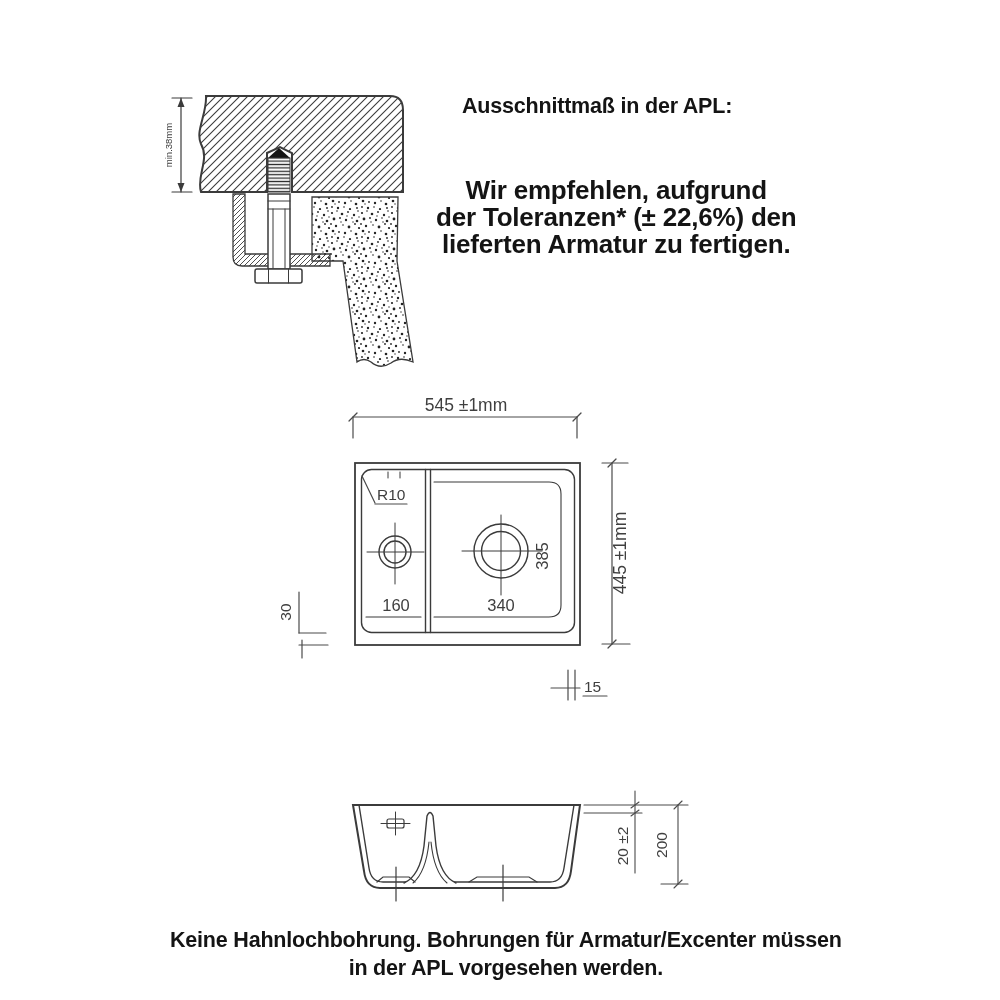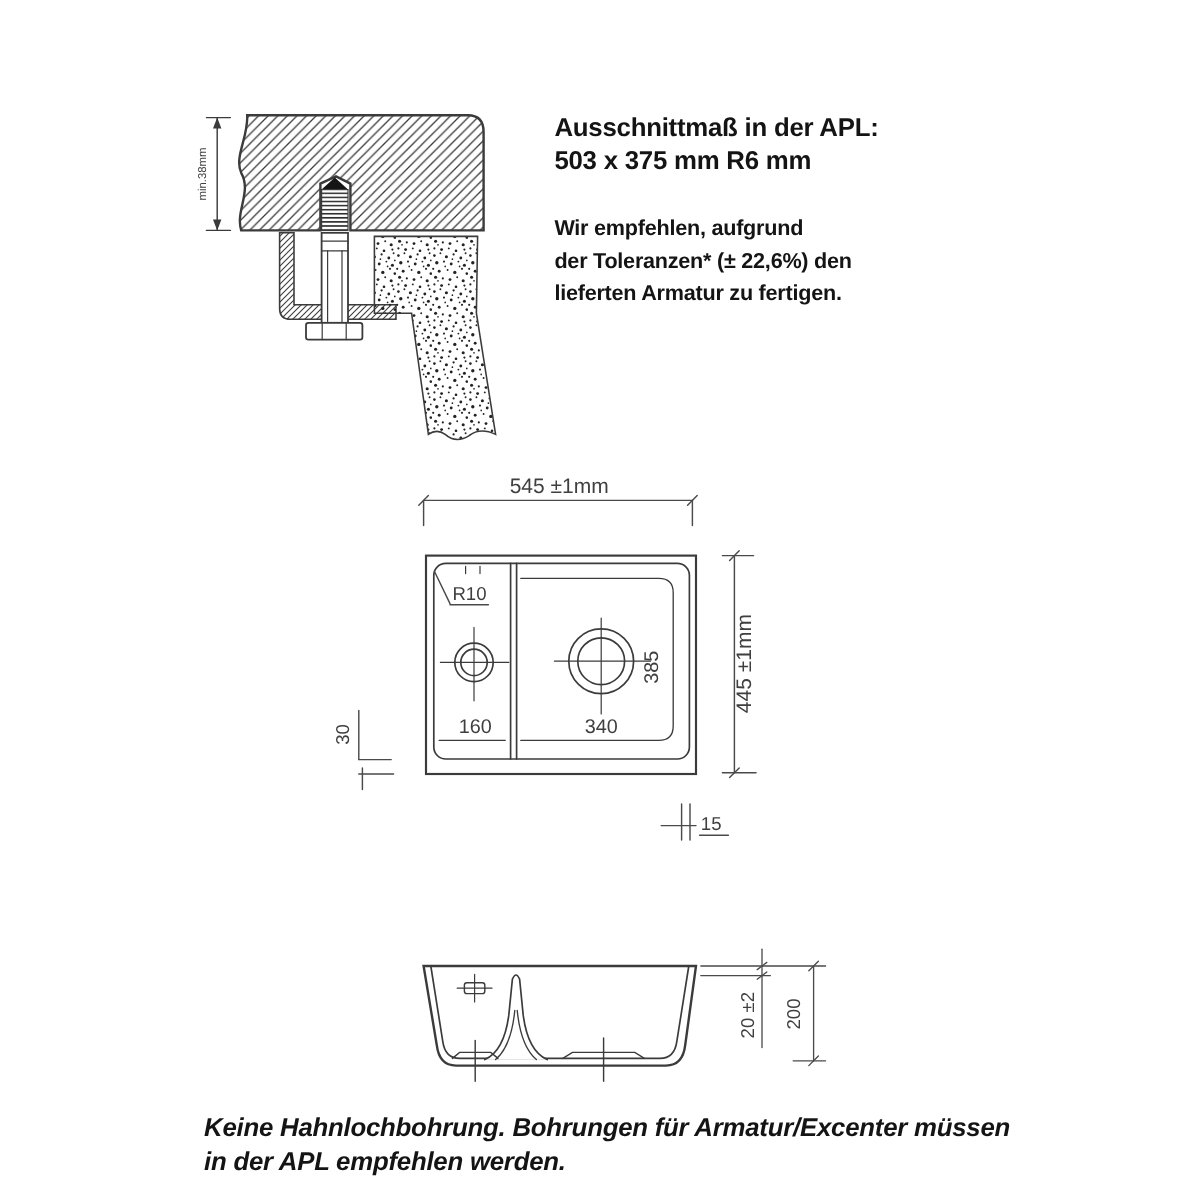--- a/index.html
+++ b/index.html
@@ -1,24 +1,24 @@
 <!DOCTYPE html>
 <html><head>
 <meta charset="utf-8">
 <style>
   html,body{margin:0;padding:0;background:#fff;}
   #canvas{
     position:relative;width:1000px;height:1000px;background:#ffffff;
     font-family:"Liberation Sans",sans-serif;overflow:hidden;
   }
   #drawing{position:absolute;left:0;top:0;}
-  .txtblock{position:absolute;color:#141414;font-weight:700;}
+  .txtblock{position:absolute;color:#141414;font-weight:700;text-align:center;}
   #info-block{left:462px;top:92px;font-size:21.5px;line-height:28px;letter-spacing:-0.2px;}
-  #info-body{left:462px;top:177px;font-size:18px;line-height:27px;letter-spacing:-0.2px;}
-  #footer-note{left:170px;top:926px;font-size:21.5px;line-height:28px;letter-spacing:-0.2px;font-style:italic;}
+  #info-body{left:436px;top:177px;font-size:26px;line-height:27px;letter-spacing:-0.2px;}
+  #footer-note{left:170px;top:926px;font-size:21.5px;line-height:28px;letter-spacing:-0.2px;}
   .dimtext{font-family:"Liberation Sans",sans-serif;fill:#3f3f3f;}
 </style>
 </head>
 <body>
 
 <div id="canvas">
 
   <svg id="drawing" width="1000" height="1000" viewBox="0 0 1000 1000">
     <defs>
       <pattern id="hatchWide" patternUnits="userSpaceOnUse" width="8" height="8">
@@ -201,26 +201,25 @@
         <line x1="661" y1="884" x2="688" y2="884"></line>
         <line x1="674" y1="809" x2="682" y2="801"></line>
         <line x1="674" y1="888" x2="682" y2="880"></line>
       </g>
       <text class="dimtext" transform="rotate(-90 667 845)" x="667" y="845" font-size="15.5" text-anchor="middle">200</text>
     </g>
   </svg>
 
   <div class="txtblock" id="info-block">
     <div>Ausschnittmaß in der APL:</div>
-    <div>503 x 375 mm R6 mm</div>
   </div>
   <div class="txtblock" id="info-body">
     <div>Wir empfehlen, aufgrund</div>
     <div>der Toleranzen* (± 22,6%) den</div>
     <div>lieferten Armatur zu fertigen.</div>
   </div>
 
   <div class="txtblock" id="footer-note">
     <div>Keine Hahnlochbohrung. Bohrungen für Armatur/Excenter müssen</div>
-    <div>in der APL empfehlen werden.</div>
+    <div>in der APL vorgesehen werden.</div>
   </div>
 
 </div>
 
 </body></html>

